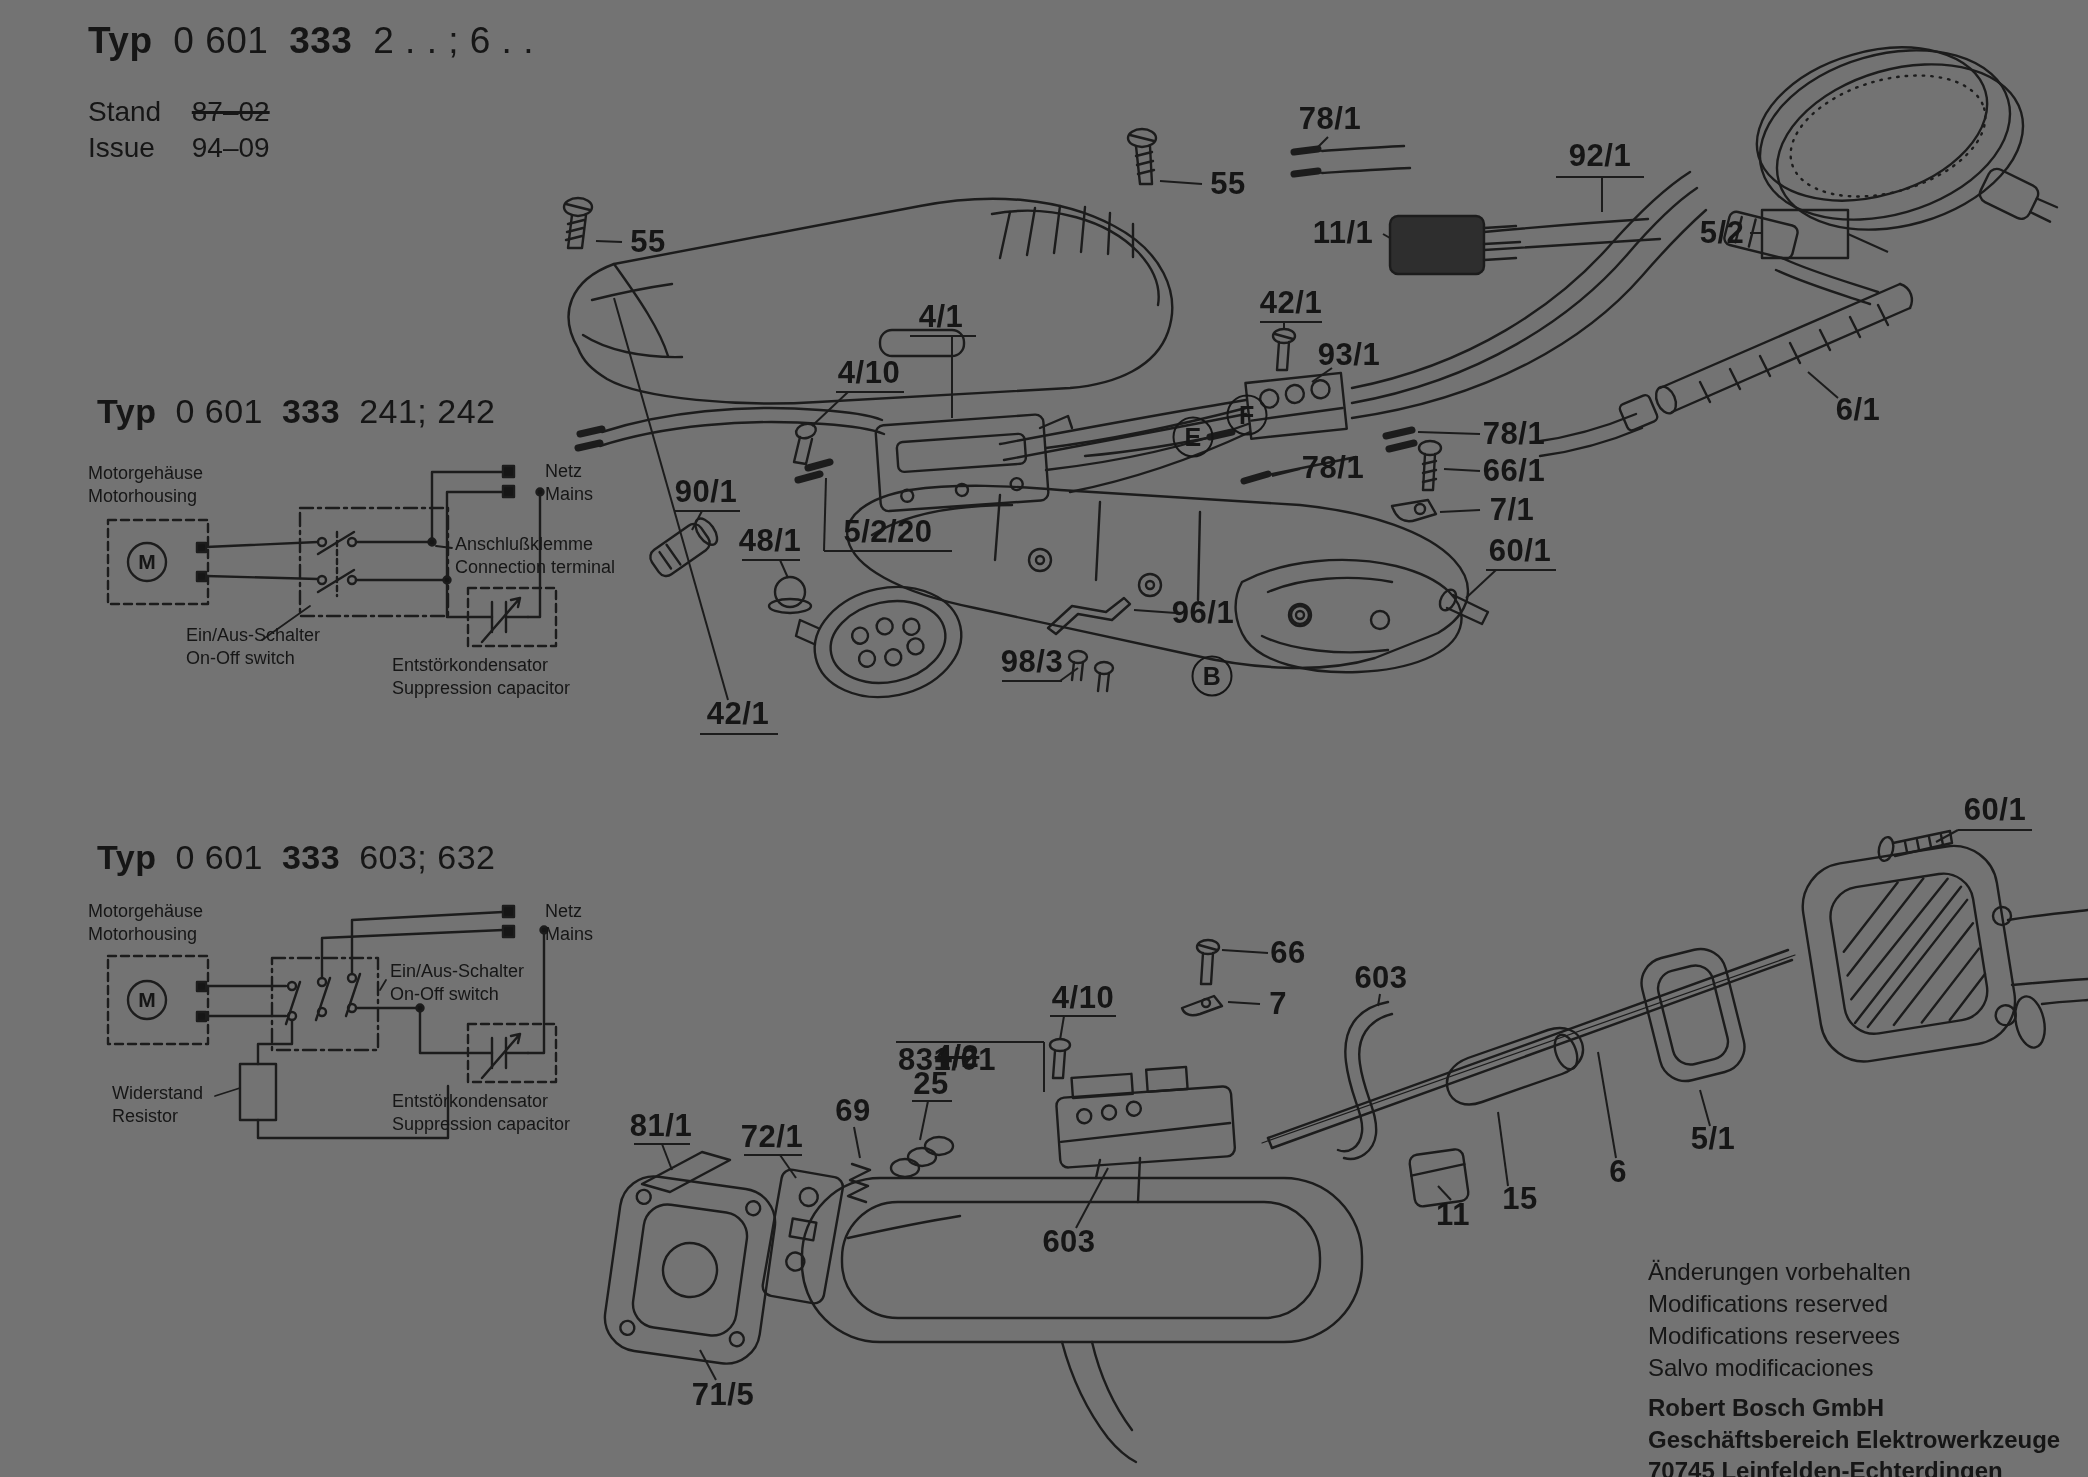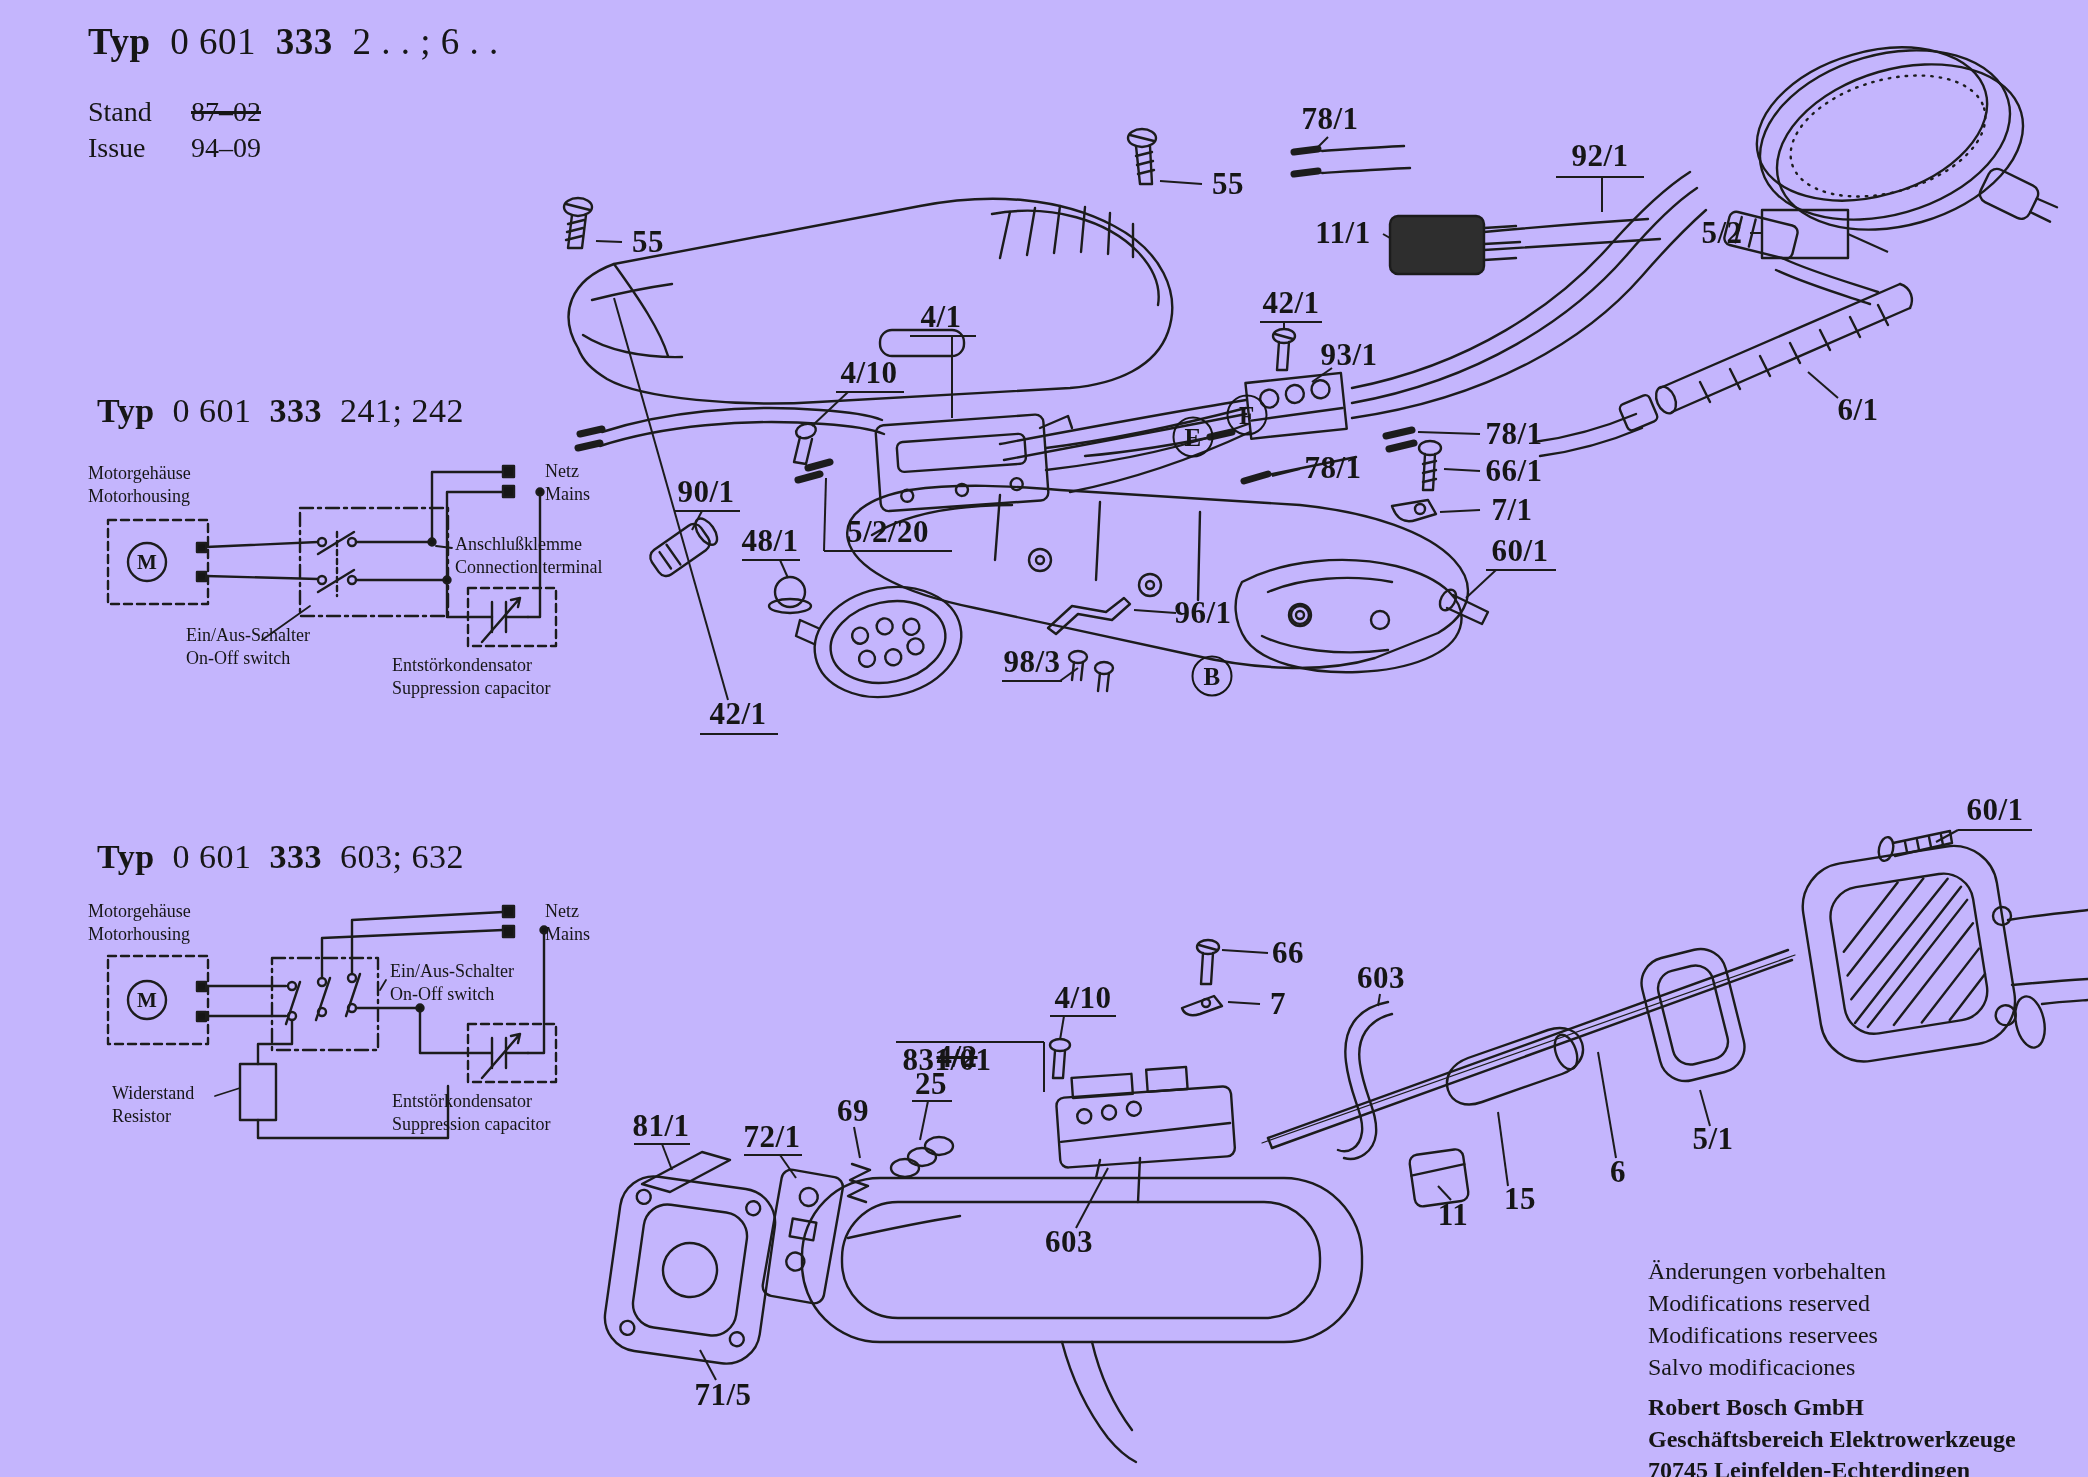--- a/index.html
+++ b/index.html
@@ -1,18 +1,18 @@
 <!DOCTYPE html>
 <html><head>
 <meta charset="utf-8">
 <style>
   html,body{margin:0;padding:0;background:#e8e8e8;}
   #canvas{
-    position:relative;width:2088px;height:1477px;background:#c4b5fd;
-    font-family:Liberation Serif, serif;color:#161616;overflow:hidden;
+    position:relative;width:2088px;height:1477px;background:#737373;
+    font-family:Liberation Sans, sans-serif;color:#161616;overflow:hidden;
     margin:0 auto;
   }
   svg.art{position:absolute;left:0;top:0;}
   .doc-title{position:absolute;font-size:37px;font-weight:700;white-space:nowrap;letter-spacing:.5px;}
   .doc-title .n{font-weight:400;margin-left:10px;}
   .doc-title .b{font-weight:700;margin-left:10px;}
   .doc-title .first{margin-left:0;}
   .typ-title{position:absolute;font-size:34px;font-weight:700;white-space:nowrap;letter-spacing:.5px;}
   .typ-title .n{font-weight:400;margin-left:9px;}
   .typ-title .b{font-weight:700;margin-left:9px;}

